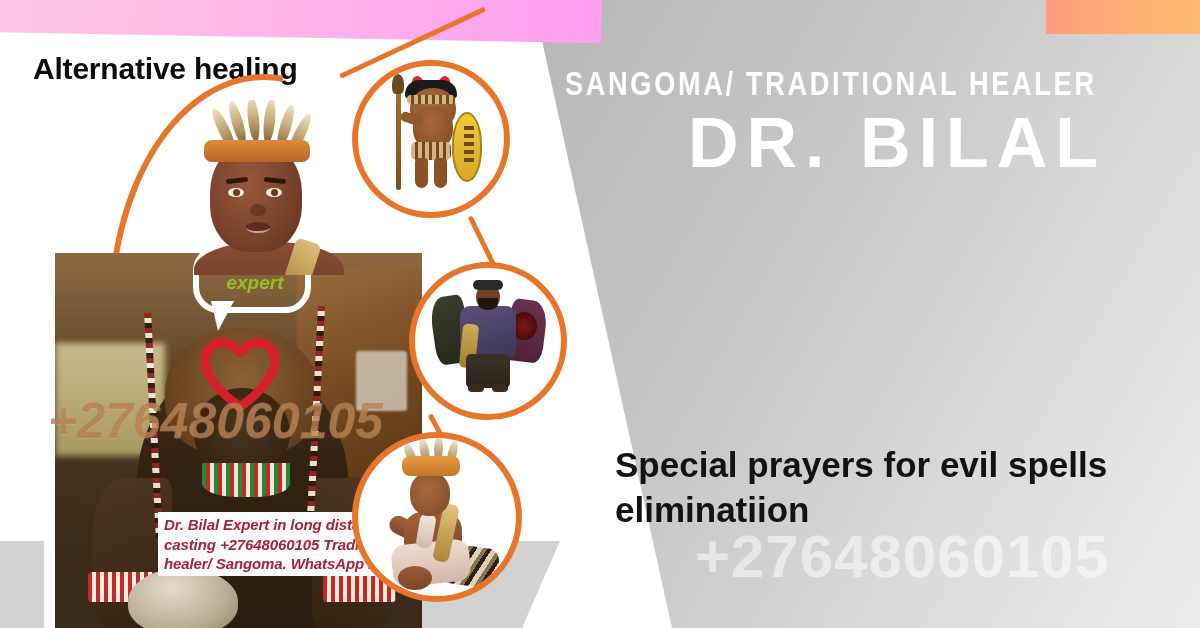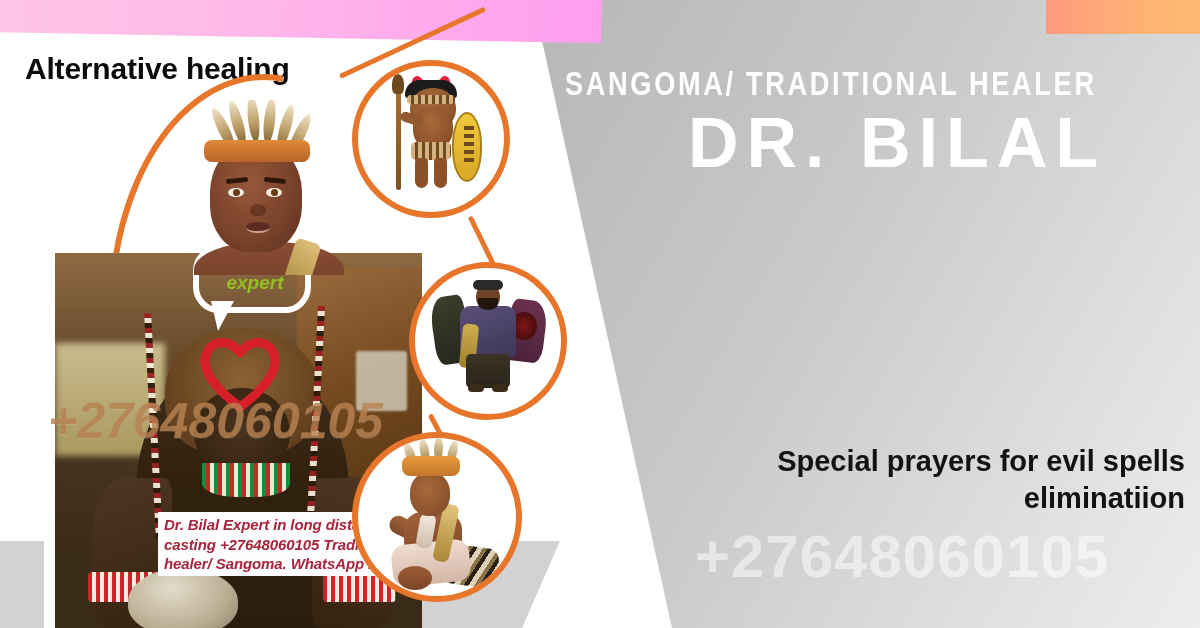--- a/index.html
+++ b/index.html
@@ -34,21 +34,21 @@
     clip-path:polygon(70px 541px, 560px 541px, 522px 628px, 70px 628px);
   }
   .gray-left-edge{
     position:absolute;left:0;top:0;width:1200px;height:628px;
     background:#d2d2d2;
     clip-path:polygon(0px 541px, 44px 541px, 44px 628px, 0px 628px);
   }
 
   
   .alt-heal{
-    position:absolute;left:25px;top:52px;
+    position:absolute;left:33px;top:52px;
     font-size:30px;font-weight:bold;color:#0b0b0b;letter-spacing:-0.2px;
     white-space:nowrap;
   }
 
   
   .photo{
     position:absolute;left:55px;top:253px;width:367px;height:375px;
     overflow:hidden;
     background:
       radial-gradient(ellipse 120% 70% at 30% 12%, #6d5236 0%, #4a3620 55%, #3a2a18 100%);
@@ -277,22 +277,22 @@
     font-size:70px;font-weight:bold;color:#ffffff;
     letter-spacing:8px;line-height:1;white-space:nowrap;margin-left:16px;
   }
   .redblock{
     position:absolute;left:540px;top:218px;width:640px;
     font-size:33px;font-weight:bold;color:#f92f27;
     line-height:1.30;text-align:center;
   }
   .blackblock{
     position:absolute;left:615px;top:443px;width:570px;
-    font-size:29px;font-weight:bold;color:#121212;
-    line-height:1.28;text-align:right;
+    font-size:35px;font-weight:bold;color:#121212;
+    line-height:1.28;text-align:left;
   }
   .ghostphone{
     position:absolute;left:612px;top:522px;width:580px;
     font-size:60px;font-weight:bold;color:rgba(255,255,255,0.52);
     text-align:center;letter-spacing:1px;white-space:nowrap;
   }
 </style>
 </head>
 <body>
 

